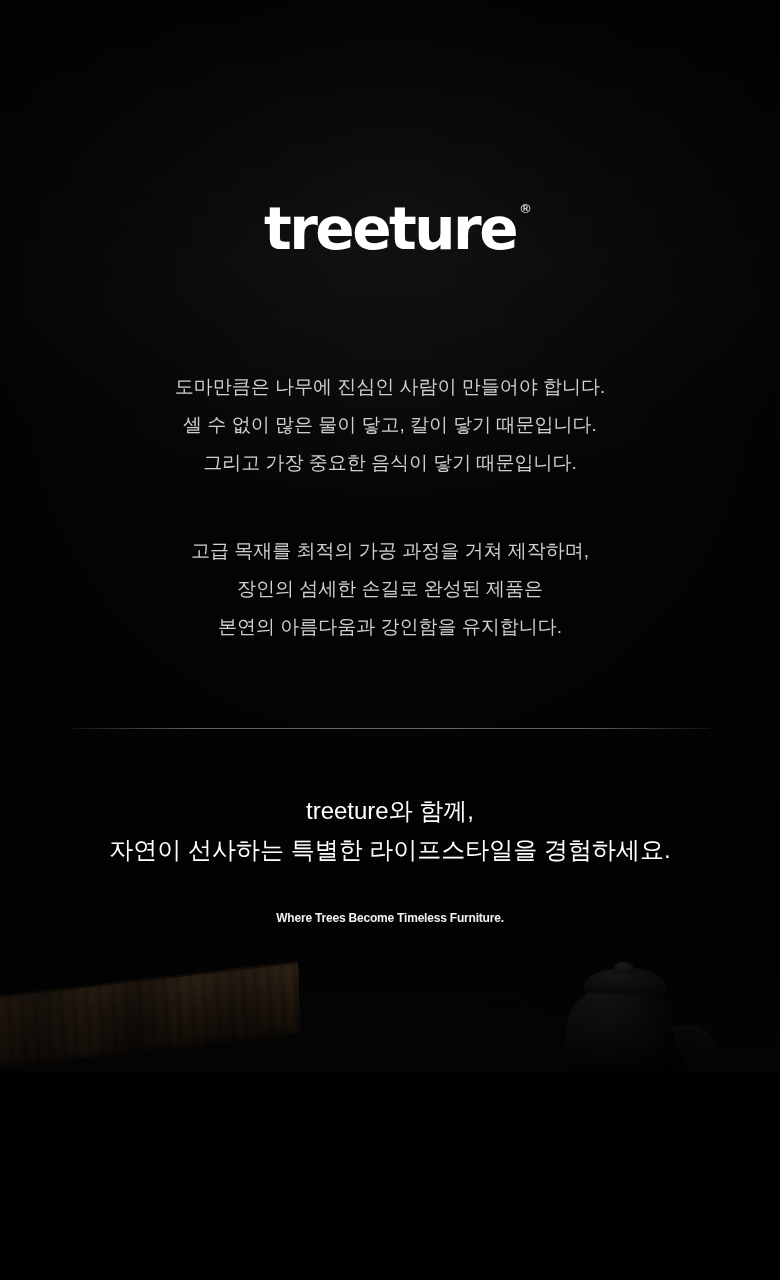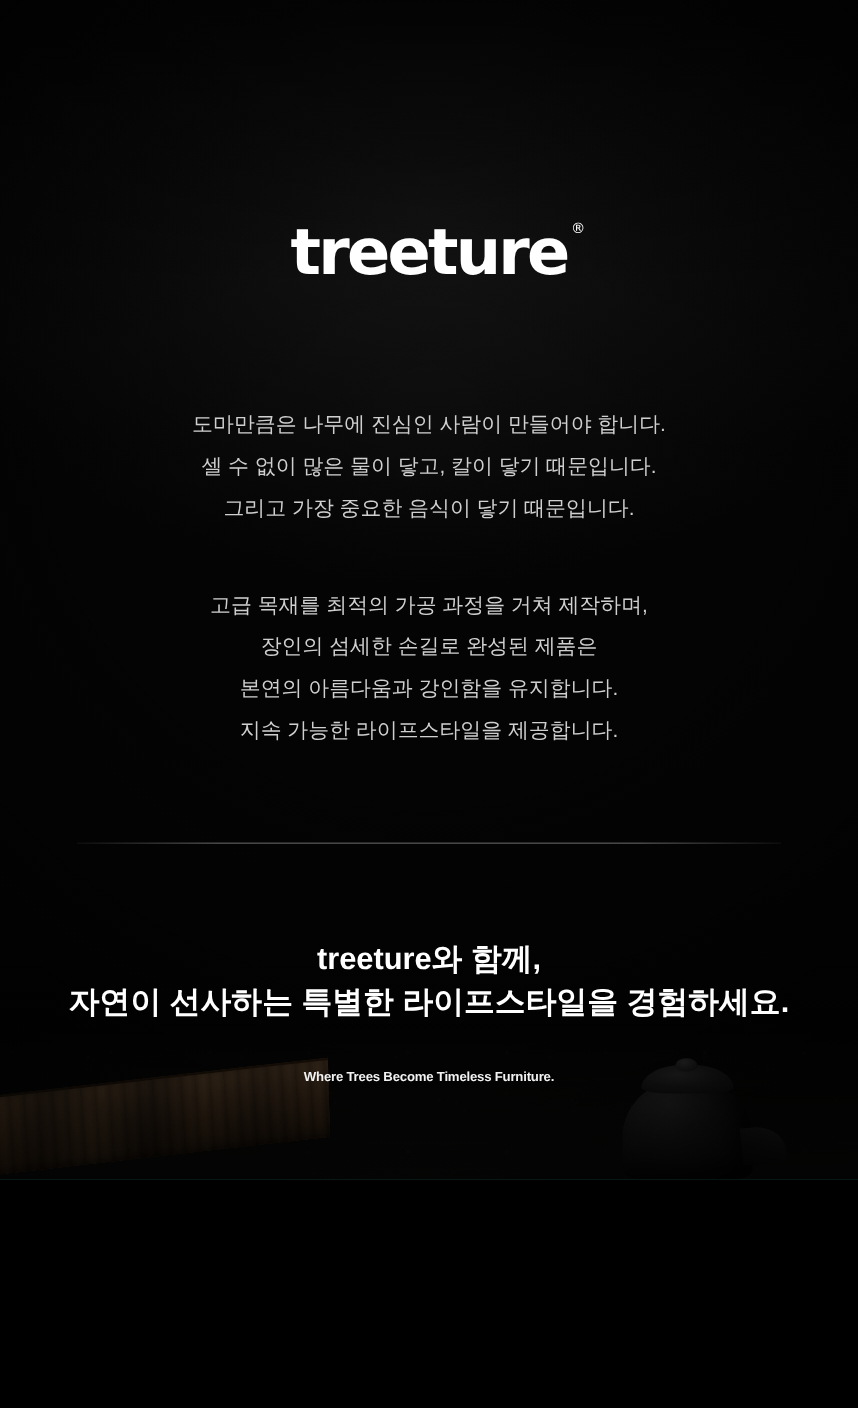--- a/index.html
+++ b/index.html
@@ -12,21 +12,21 @@
     height: 1280px;
     overflow: hidden;
     font-family: "Liberation Sans", "DejaVu Sans", sans-serif;
     color: #ffffff;
   }
 
   .page {
     position: relative;
     width: 780px;
     height: 1072px;
-    background: #0f766e;
+    background: #6d28d9;
     overflow: hidden;
   }
 
   
   .bg-scene {
     position: absolute;
     inset: 0;
     background:
       radial-gradient(ellipse 620px 420px at 50% 18%, #161616 0%, #0c0c0c 45%, #050505 80%),
       linear-gradient(180deg, #070707 0%, #050505 55%, #0a0a0a 75%, #121212 100%);
@@ -182,23 +182,23 @@
   .para-2 { margin-top: 50px; }
 
   .divider {
     width: 640px;
     height: 1px;
     margin: 82px auto 0 auto;
     background: linear-gradient(90deg, rgba(255,255,255,0.05) 0%, rgba(255,255,255,0.38) 20%, rgba(255,255,255,0.38) 80%, rgba(255,255,255,0.05) 100%);
   }
 
   .closing {
-    margin-top: 85px;
-    font-size: 28px;
-    font-weight: 700;
+    margin-top: 62px;
+    font-size: 24px;
+    font-weight: 400;
     line-height: 39px;
     color: #ffffff;
   }
 
   .tagline {
     margin-top: 42px;
     font-size: 12px;
     font-weight: 700;
     letter-spacing: -0.2px;
     color: #f2f2f2;
@@ -232,21 +232,20 @@
     <div class="paragraph para-1">
       <span class="line">도마만큼은 나무에 진심인 사람이 만들어야 합니다.</span>
       <span class="line">셀 수 없이 많은 물이 닿고, 칼이 닿기 때문입니다.</span>
       <span class="line">그리고 가장 중요한 음식이 닿기 때문입니다.</span>
     </div>
 
     <div class="paragraph para-2">
       <span class="line">고급 목재를 최적의 가공 과정을 거쳐 제작하며,</span>
       <span class="line">장인의 섬세한 손길로 완성된 제품은</span>
       <span class="line">본연의 아름다움과 강인함을 유지합니다.</span>
-      <span class="line">지속 가능한 라이프스타일을 제공합니다.</span>
     </div>
 
     <div class="divider"></div>
 
     <div class="closing">
       <span class="line">treeture와 함께,</span>
       <span class="line">자연이 선사하는 특별한 라이프스타일을 경험하세요.</span>
     </div>
 
     <div class="tagline">Where Trees Become Timeless Furniture.</div>

